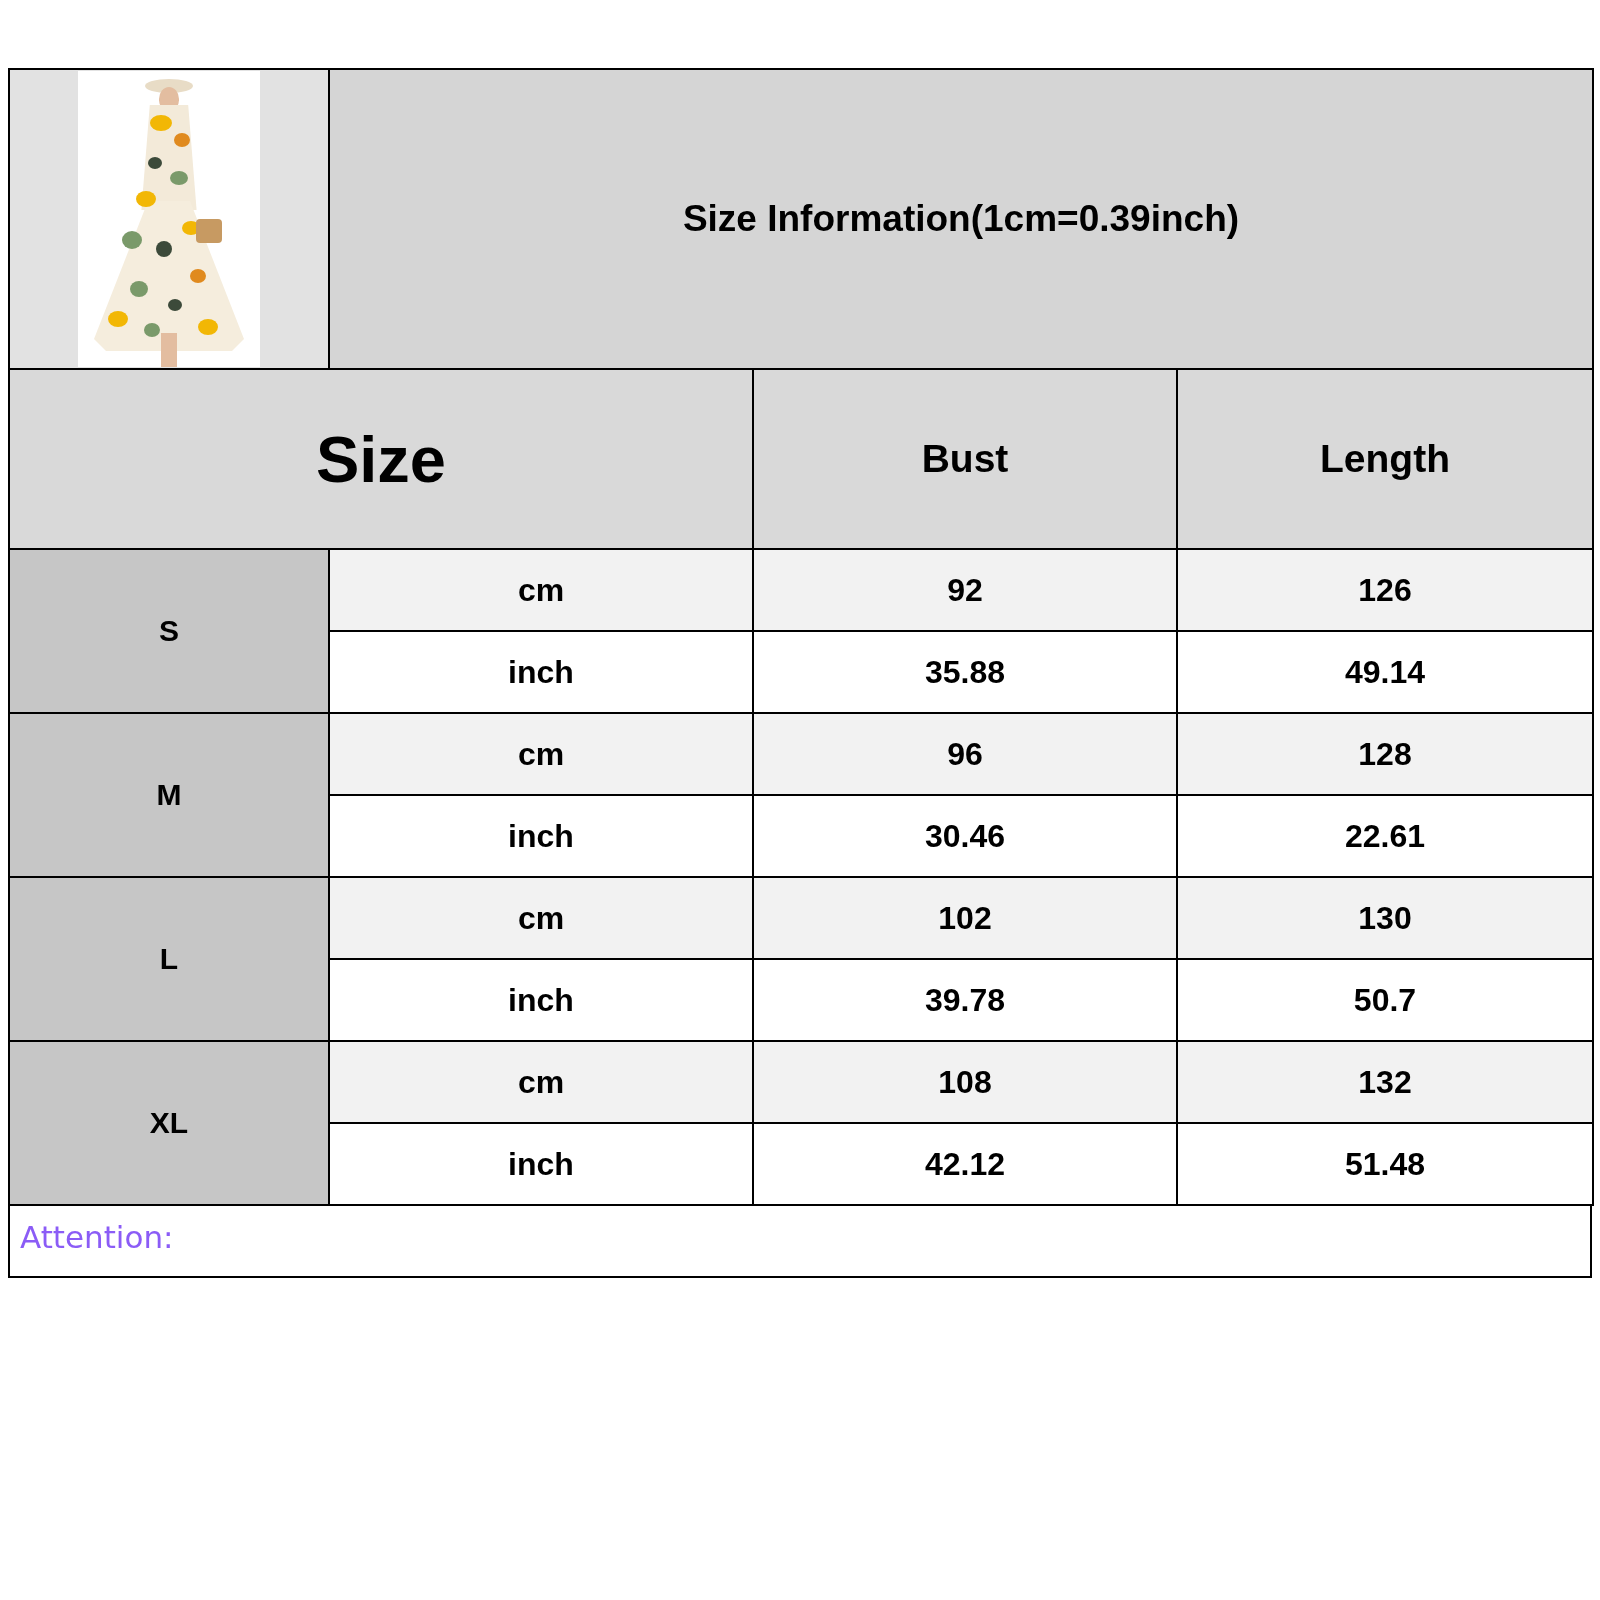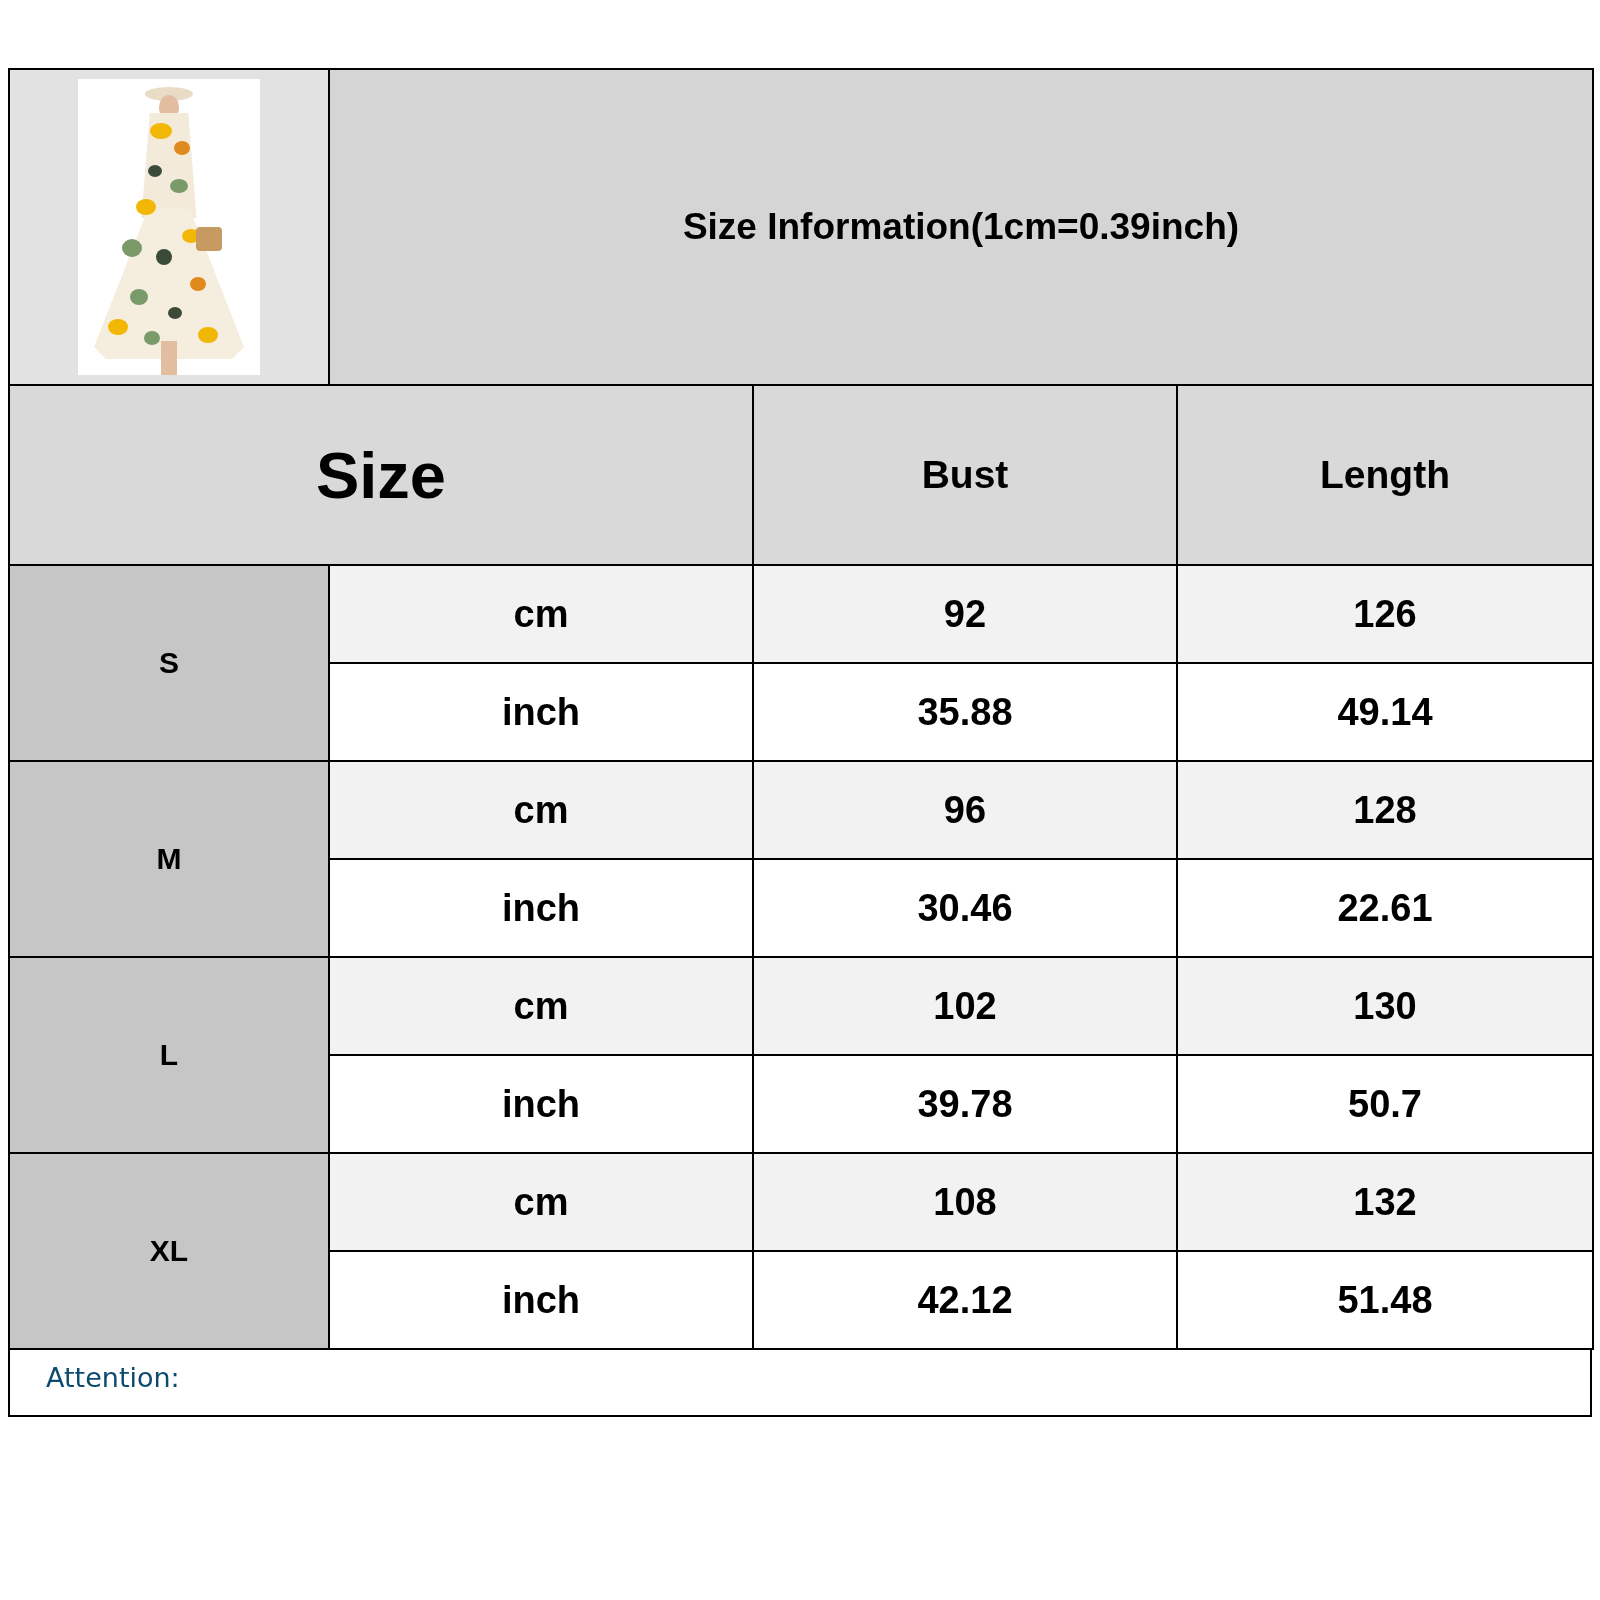--- a/index.html
+++ b/index.html
@@ -20,21 +20,21 @@
     top: 68px;
     width: 1584px;
   }
   table.size-table {
     border-collapse: collapse;
     table-layout: fixed;
     width: 1584px;
   }
   table.size-table td {
     border: 2px solid #000000;
-    padding: 8px;
+    padding: 0;
     text-align: center;
     vertical-align: middle;
     font-weight: bold;
   }
   
   .col-size { width: 320px; }
   .col-unit { width: 424px; }
   .col-bust { width: 424px; }
   .col-length { width: 416px; }
 
@@ -88,41 +88,40 @@
     font-weight: bold;
   }
   .row-cm td.data, .row-cm td.unit {
     background: #f2f2f2;
   }
   .row-in td.data, .row-in td.unit {
     background: #ffffff;
   }
   td.unit, td.data {
     height: 80px;
-    font-size: 38px;
+    font-size: 32px;
     font-weight: bold;
   }
 
   
   .attention-cell {
     background: #ffffff;
     border: 2px solid #000000;
     border-top: none;
     text-align: left;
     padding: 10px 10px 18px 10px;
     width: 1584px;
     box-sizing: border-box;
   }
   .attention-line {
-    font-size: 27px;
+    font-size: 31px;
     font-weight: normal;
     line-height: 1.36;
-    color: #0c4a6e;
+    color: #8b5cf6;
     font-family: "DejaVu Sans", sans-serif;
-    margin-left: 26px;
   }
 
   
   .dp-bg { position:absolute; inset:0; background:#ffffff; }
   .dp-hat {
     position:absolute; left:50%; top:8px; transform:translateX(-50%);
     width:48px; height:14px; background:#e8dcc6; border-radius:50%;
   }
   .dp-head {
     position:absolute; left:50%; top:16px; transform:translateX(-50%);

